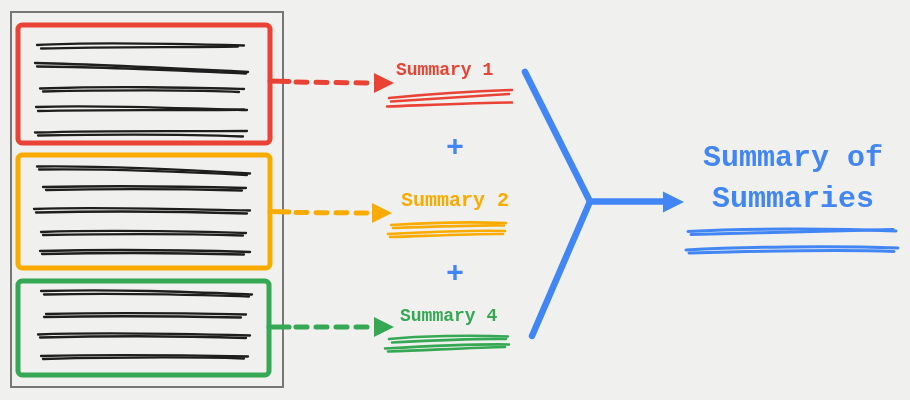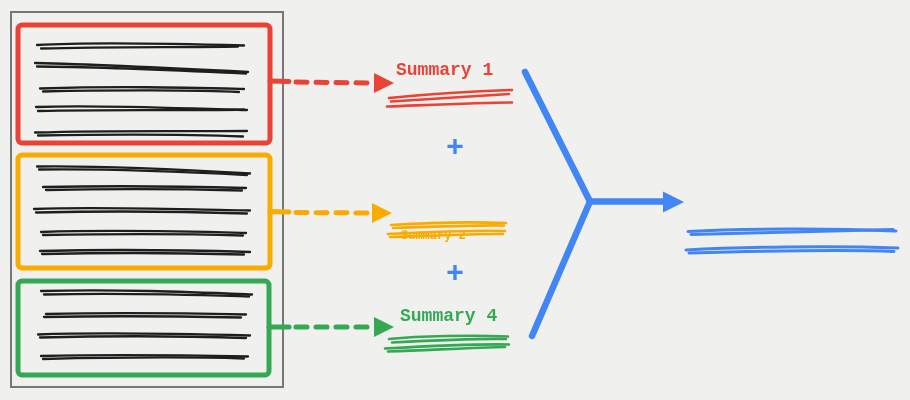--- a/index.html
+++ b/index.html
@@ -6,21 +6,21 @@
   #canvas {
     position:relative;
     width:910px; height:400px;
     background:#f0f0ee;
     font-family:Liberation Mono, monospace;
     overflow:hidden;
   }
   #art { position:absolute; left:0; top:0; }
   .label { position:absolute; font-weight:700; white-space:nowrap; }
   .label-red    { color:#ea4335; font-size:18px; left:396px; top:60px; }
-  .label-orange { color:#f9ab00; font-size:12px; left:401px; top:189px;margin-top:40px; }
+  .label-orange { color:#f9ab00; font-size:20px; left:401px; top:189px; }
   .label-green  { color:#34a853; font-size:18px; left:400px; top:306px; }
   .plus {
     position:absolute; color:#4285f4; font-size:30px; font-weight:700;
     width:28px; text-align:center; line-height:36px;
   }
   .plus-1 { left:441px; top:130px; }
   .plus-2 { left:441px; top:256px; }
   .result-label {
     position:absolute; left:691px; top:138px; width:204px;
     color:#4285f4; font-size:30px; font-weight:700;
@@ -147,14 +147,15 @@
       <path class="scr-blue" d="M686,250 C740,247 830,245.5 898,248"></path>
       <path class="scr-blue" d="M689,253 C760,251 850,249.5 894,251.5"></path>
     </g>
   </svg>
 
   <div class="label label-red">Summary 1</div>
   <div class="plus plus-1">+</div>
   <div class="label label-orange">Summary 2</div>
   <div class="plus plus-2">+</div>
   <div class="label label-green">Summary 4</div>
+  <div class="result-label">Summary of Summaries</div>
 
 </div>
 
 </body></html>

